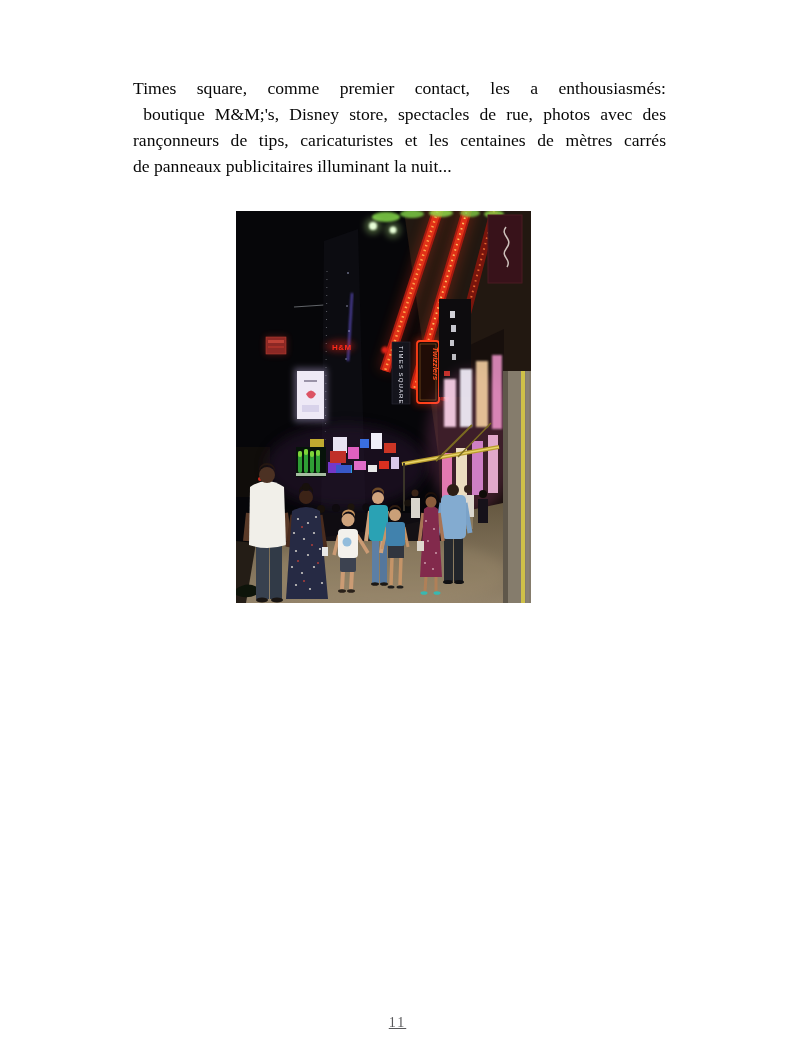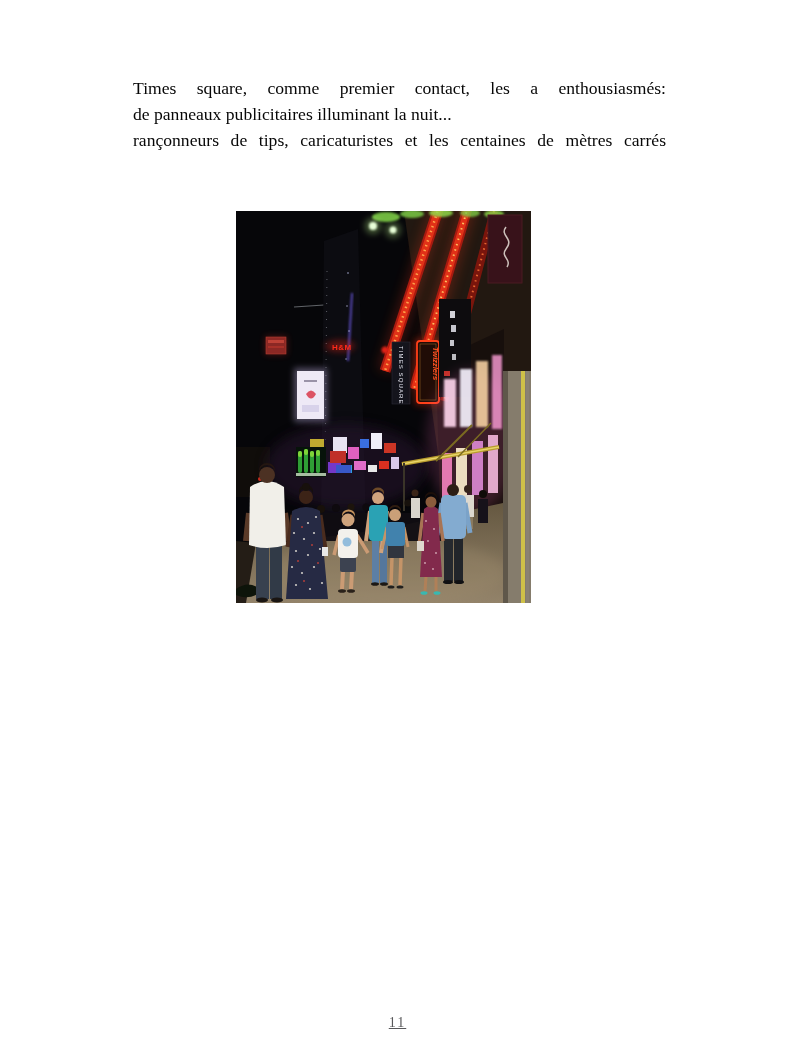--- a/index.html
+++ b/index.html
@@ -24,22 +24,23 @@
     position:absolute; left:0; top:1015px; width:795px; text-align:center;
     font-size:14px; color:#58585a; letter-spacing:2px;text-decoration:underline;
   }
   .sign-text { font-family:"Liberation Sans", "DejaVu Sans", sans-serif; }
 </style>
 </head>
 <body>
 
 <div class="para">
   <div class="pline">Times square, comme premier contact, les a enthousiasmés:</div>
+  <div class="pline"> boutique M&amp;M;'s, Disney store, spectacles de rue, photos avec des</div>
+  <div class="pline">rançonneurs de tips, caricaturistes et les centaines de mètres carrés</div>
   <div class="pline last">de panneaux publicitaires illuminant la nuit...</div>
-  <div class="pline">rançonneurs de tips, caricaturistes et les centaines de mètres carrés</div>
 </div>
 
 <figure class="photo-figure" role="img" aria-label="Night photo of Times Square: crowded pedestrian street lined with neon signs, illuminated billboards and bright storefronts">
 <svg viewBox="0 0 295 392" xmlns="http://www.w3.org/2000/svg">
   <defs>
     <filter id="b1" x="-50%" y="-50%" width="200%" height="200%">
           <feGaussianBlur stdDeviation="1.3"></feGaussianBlur>
         </filter>
     <filter id="b2" x="-80%" y="-80%" width="260%" height="260%">
           <feGaussianBlur stdDeviation="3"></feGaussianBlur>

